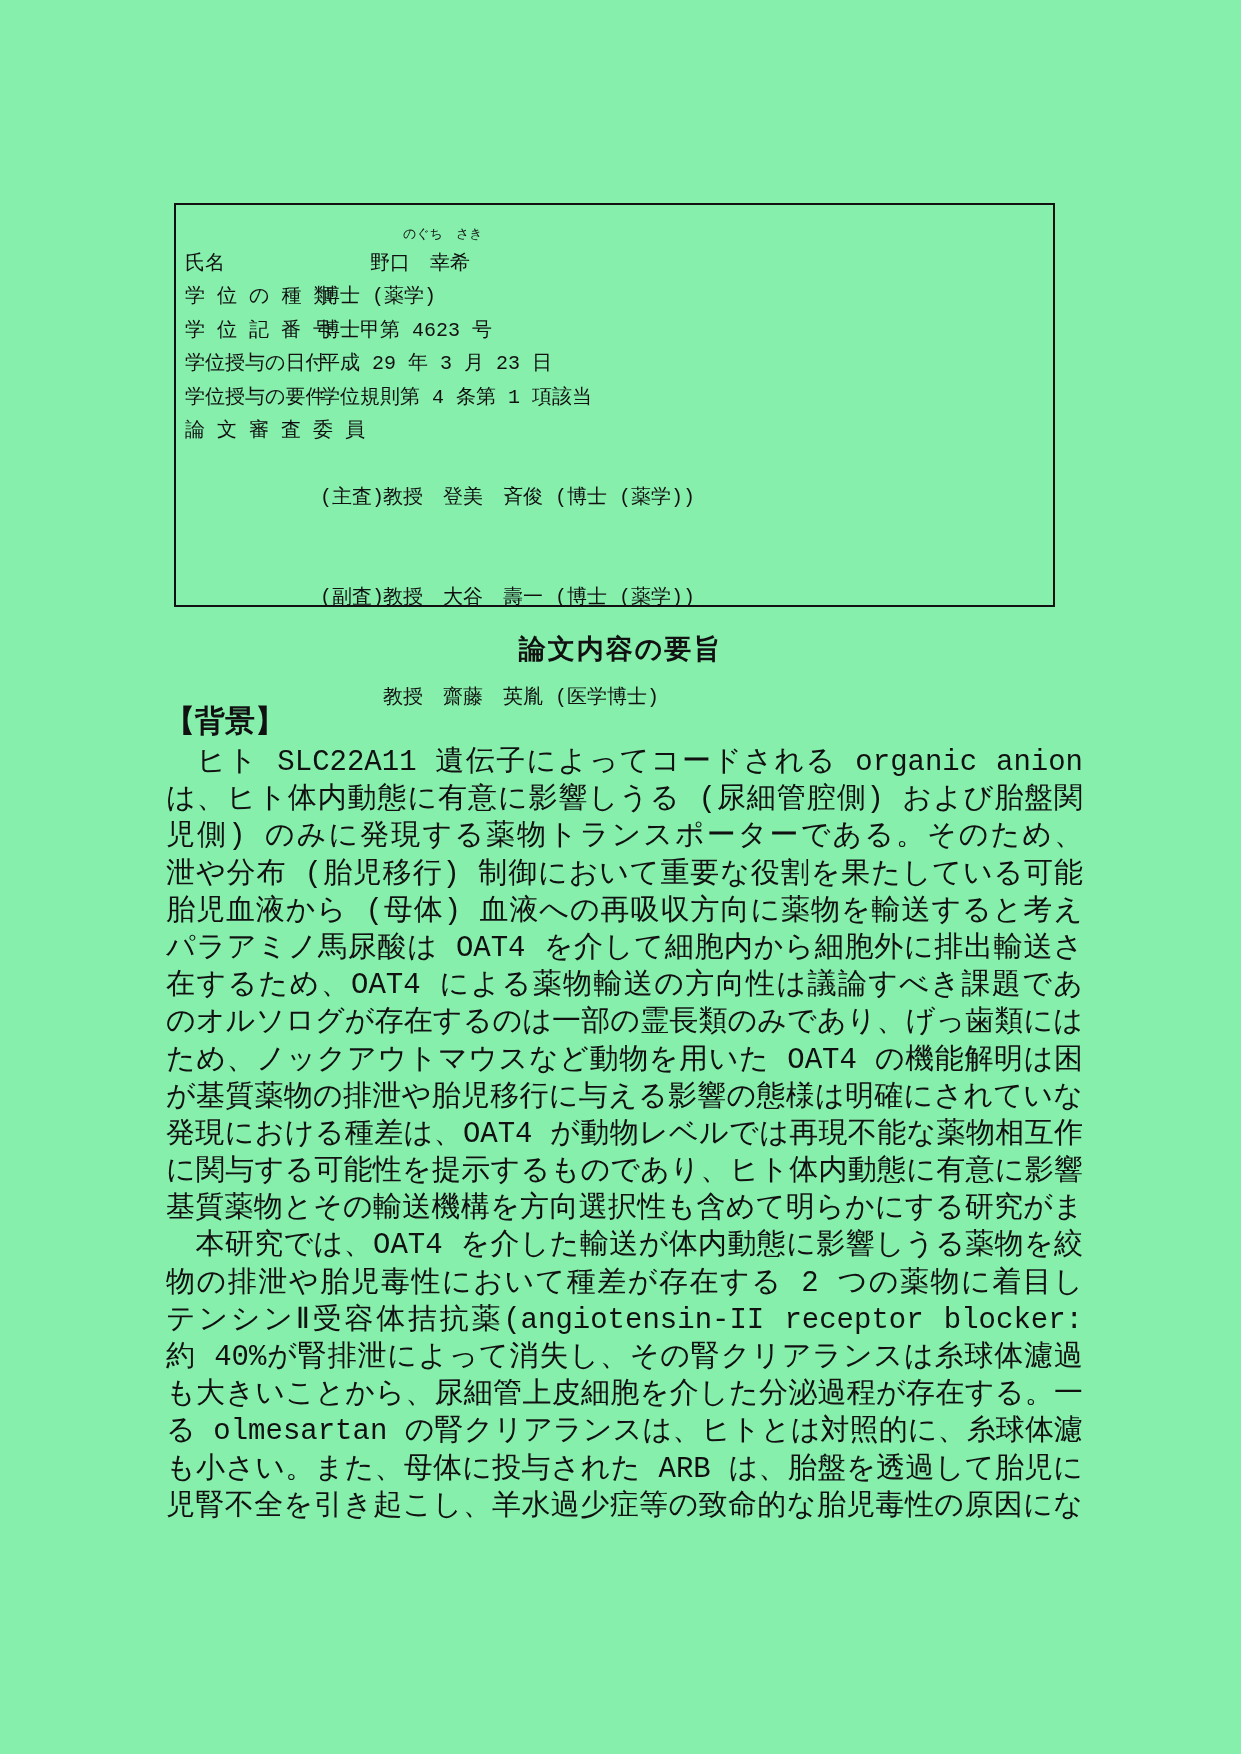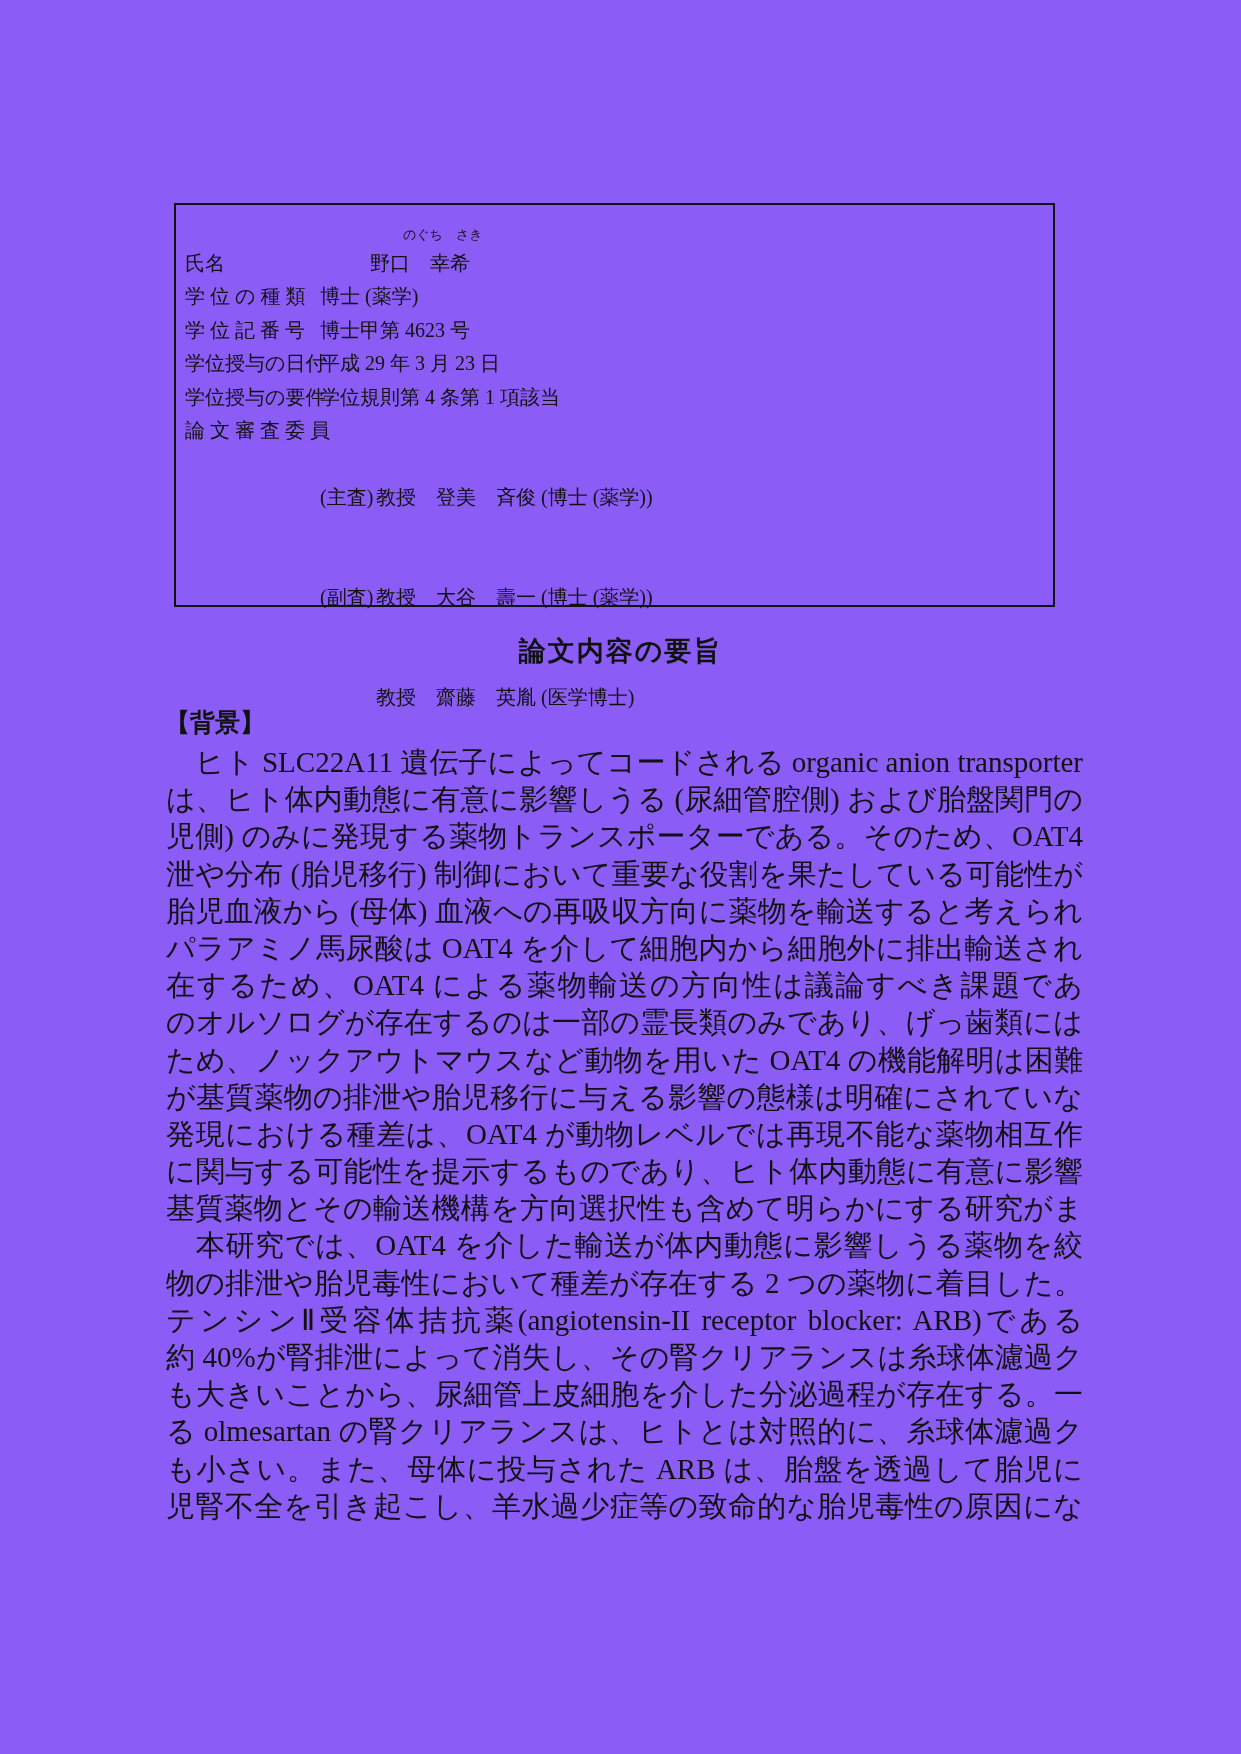--- a/index.html
+++ b/index.html
@@ -1,23 +1,23 @@
 <!DOCTYPE html>
 <html><head>
 <meta charset="utf-8">
 <style>
   html, body { margin: 0; padding: 0; background: #888; }
   .page {
     position: relative;
     width: 1241px;
     height: 1754px;
     margin: 0 auto;
-    background: #8b5cf6;
+    background: #86efac;
     color: #111111;
-    font-family: Liberation Serif, serif;
+    font-family: Liberation Mono, monospace;
     overflow: hidden;
   }
 
   
   .infobox {
     position: absolute;
     left: 174px;
     top: 203px;
     width: 868px;
     height: 366px;
@@ -50,21 +50,21 @@
     font-weight: bold;
     letter-spacing: 2px;
     line-height: 34px;
   }
 
   
   .sec-head {
     position: absolute;
     top: 708px;
     left: 165px;
-    font-size: 25px;
+    font-size: 30px;
     font-weight: bold;
     line-height: 30px;
   }
 
   
   .body-text {
     position: absolute;
     top: 744px;
     left: 166px;
     width: 917px;

